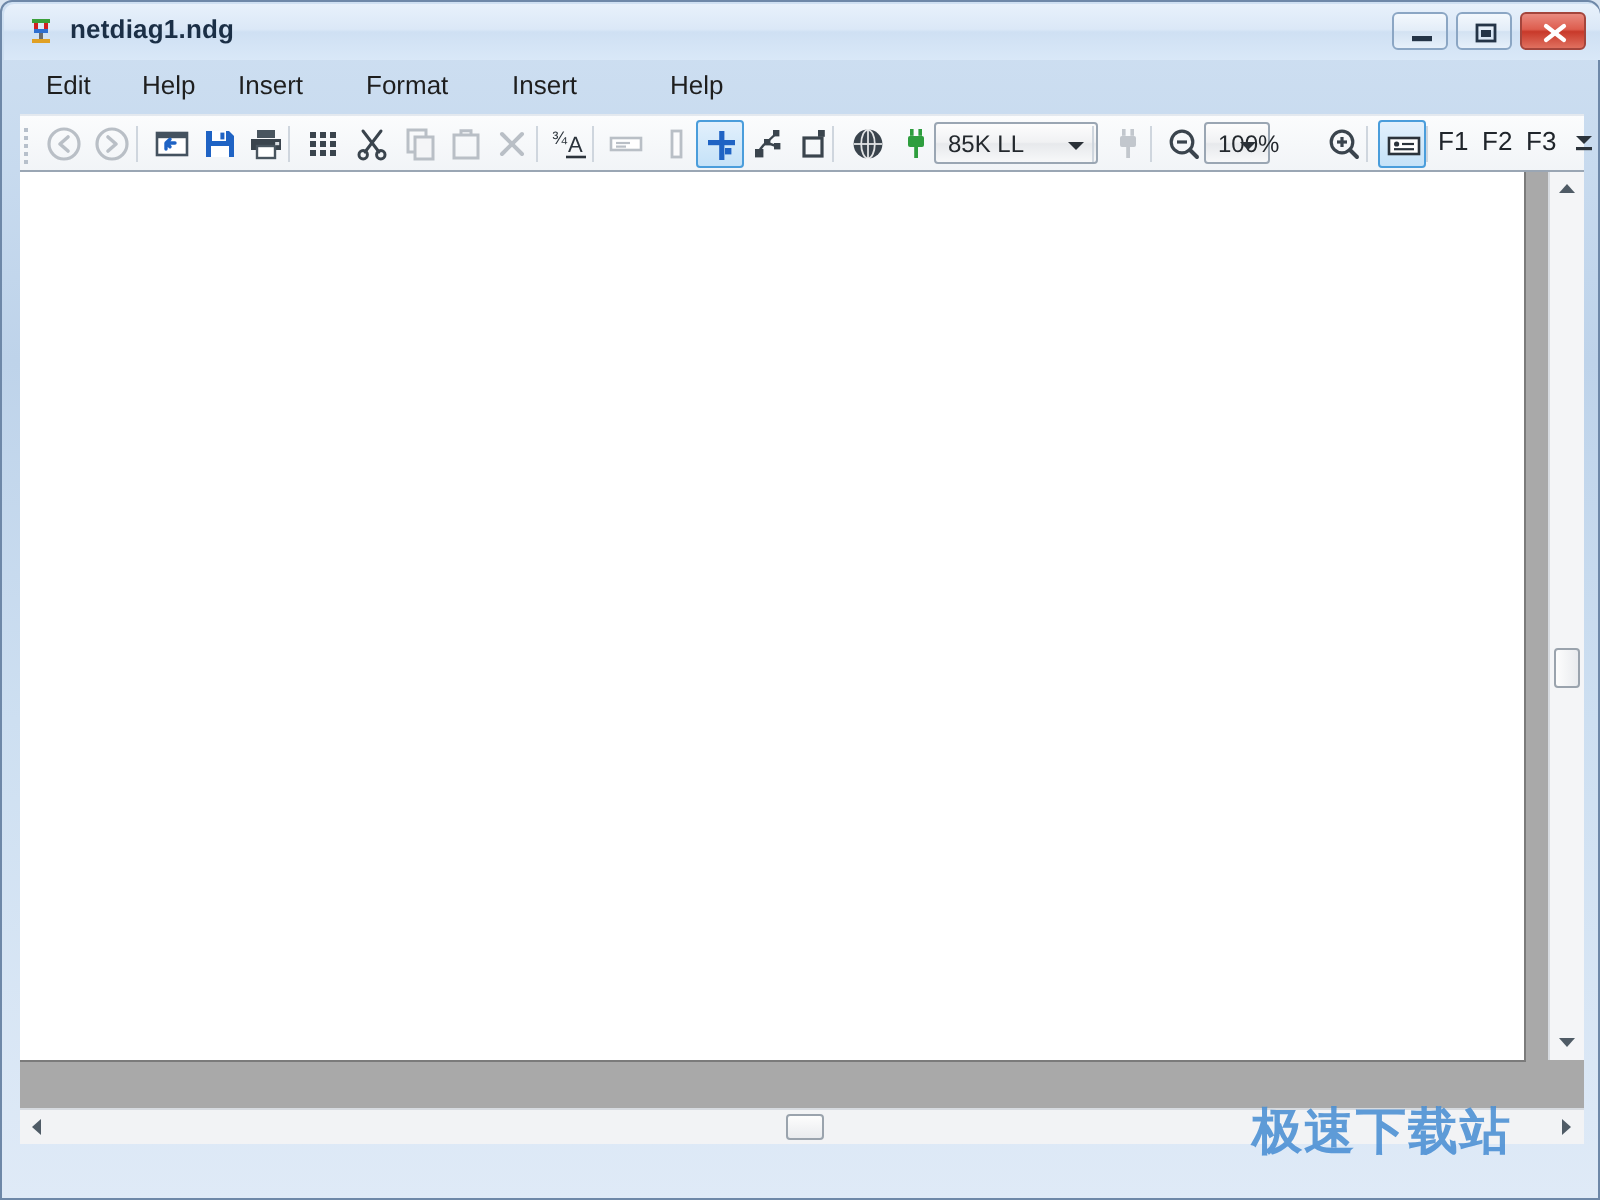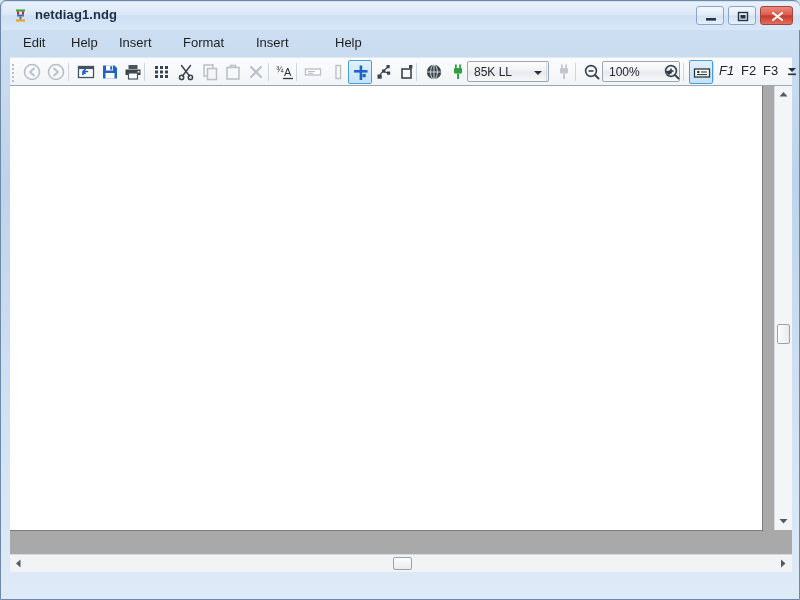--- a/index.html
+++ b/index.html
@@ -146,30 +146,30 @@
   }
   .combo .carat {
     position: absolute;
     right: 6px; top: 9px;
     width: 0; height: 0;
     border-left: 4px solid transparent;
     border-right: 4px solid transparent;
     border-top: 4px solid #2b3138;
   }
   #combo-speed { left: 457px; width: 82px; }
-  #combo-zoom  { left: 592px; width: 78px; }
+  #combo-zoom  { left: 592px; width: 33px; }
 
   .fkey {
     position: absolute;
     top: 5px;
     font-size: 13px;
     color: #20252b;
     cursor: default;
   }
-  #fkey-1 { left: 709px; font-style: italic; }
+  #fkey-1 { left: 709px; }
   #fkey-2 { left: 731px; }
   #fkey-3 { left: 753px; }
 
   #tb-overflow {
     position: absolute;
     left: 776px; top: 4px;
     width: 12px; height: 20px;
     cursor: default;
   }
 
@@ -579,14 +579,15 @@
       </div>
       <div id="h-thumb"></div>
       <div class="sb-arrow" id="h-right">
         <svg width="17" height="17" viewBox="0 0 17 17">
           <path d="M6 4.5 L6 12.5 L10.5 8.5 Z" fill="#4f5b66"></path>
         </svg>
       </div>
     </div>
   </div>
 
+  <div id="watermark">极速下载站</div>
 
 </div>
 
 </body></html>

